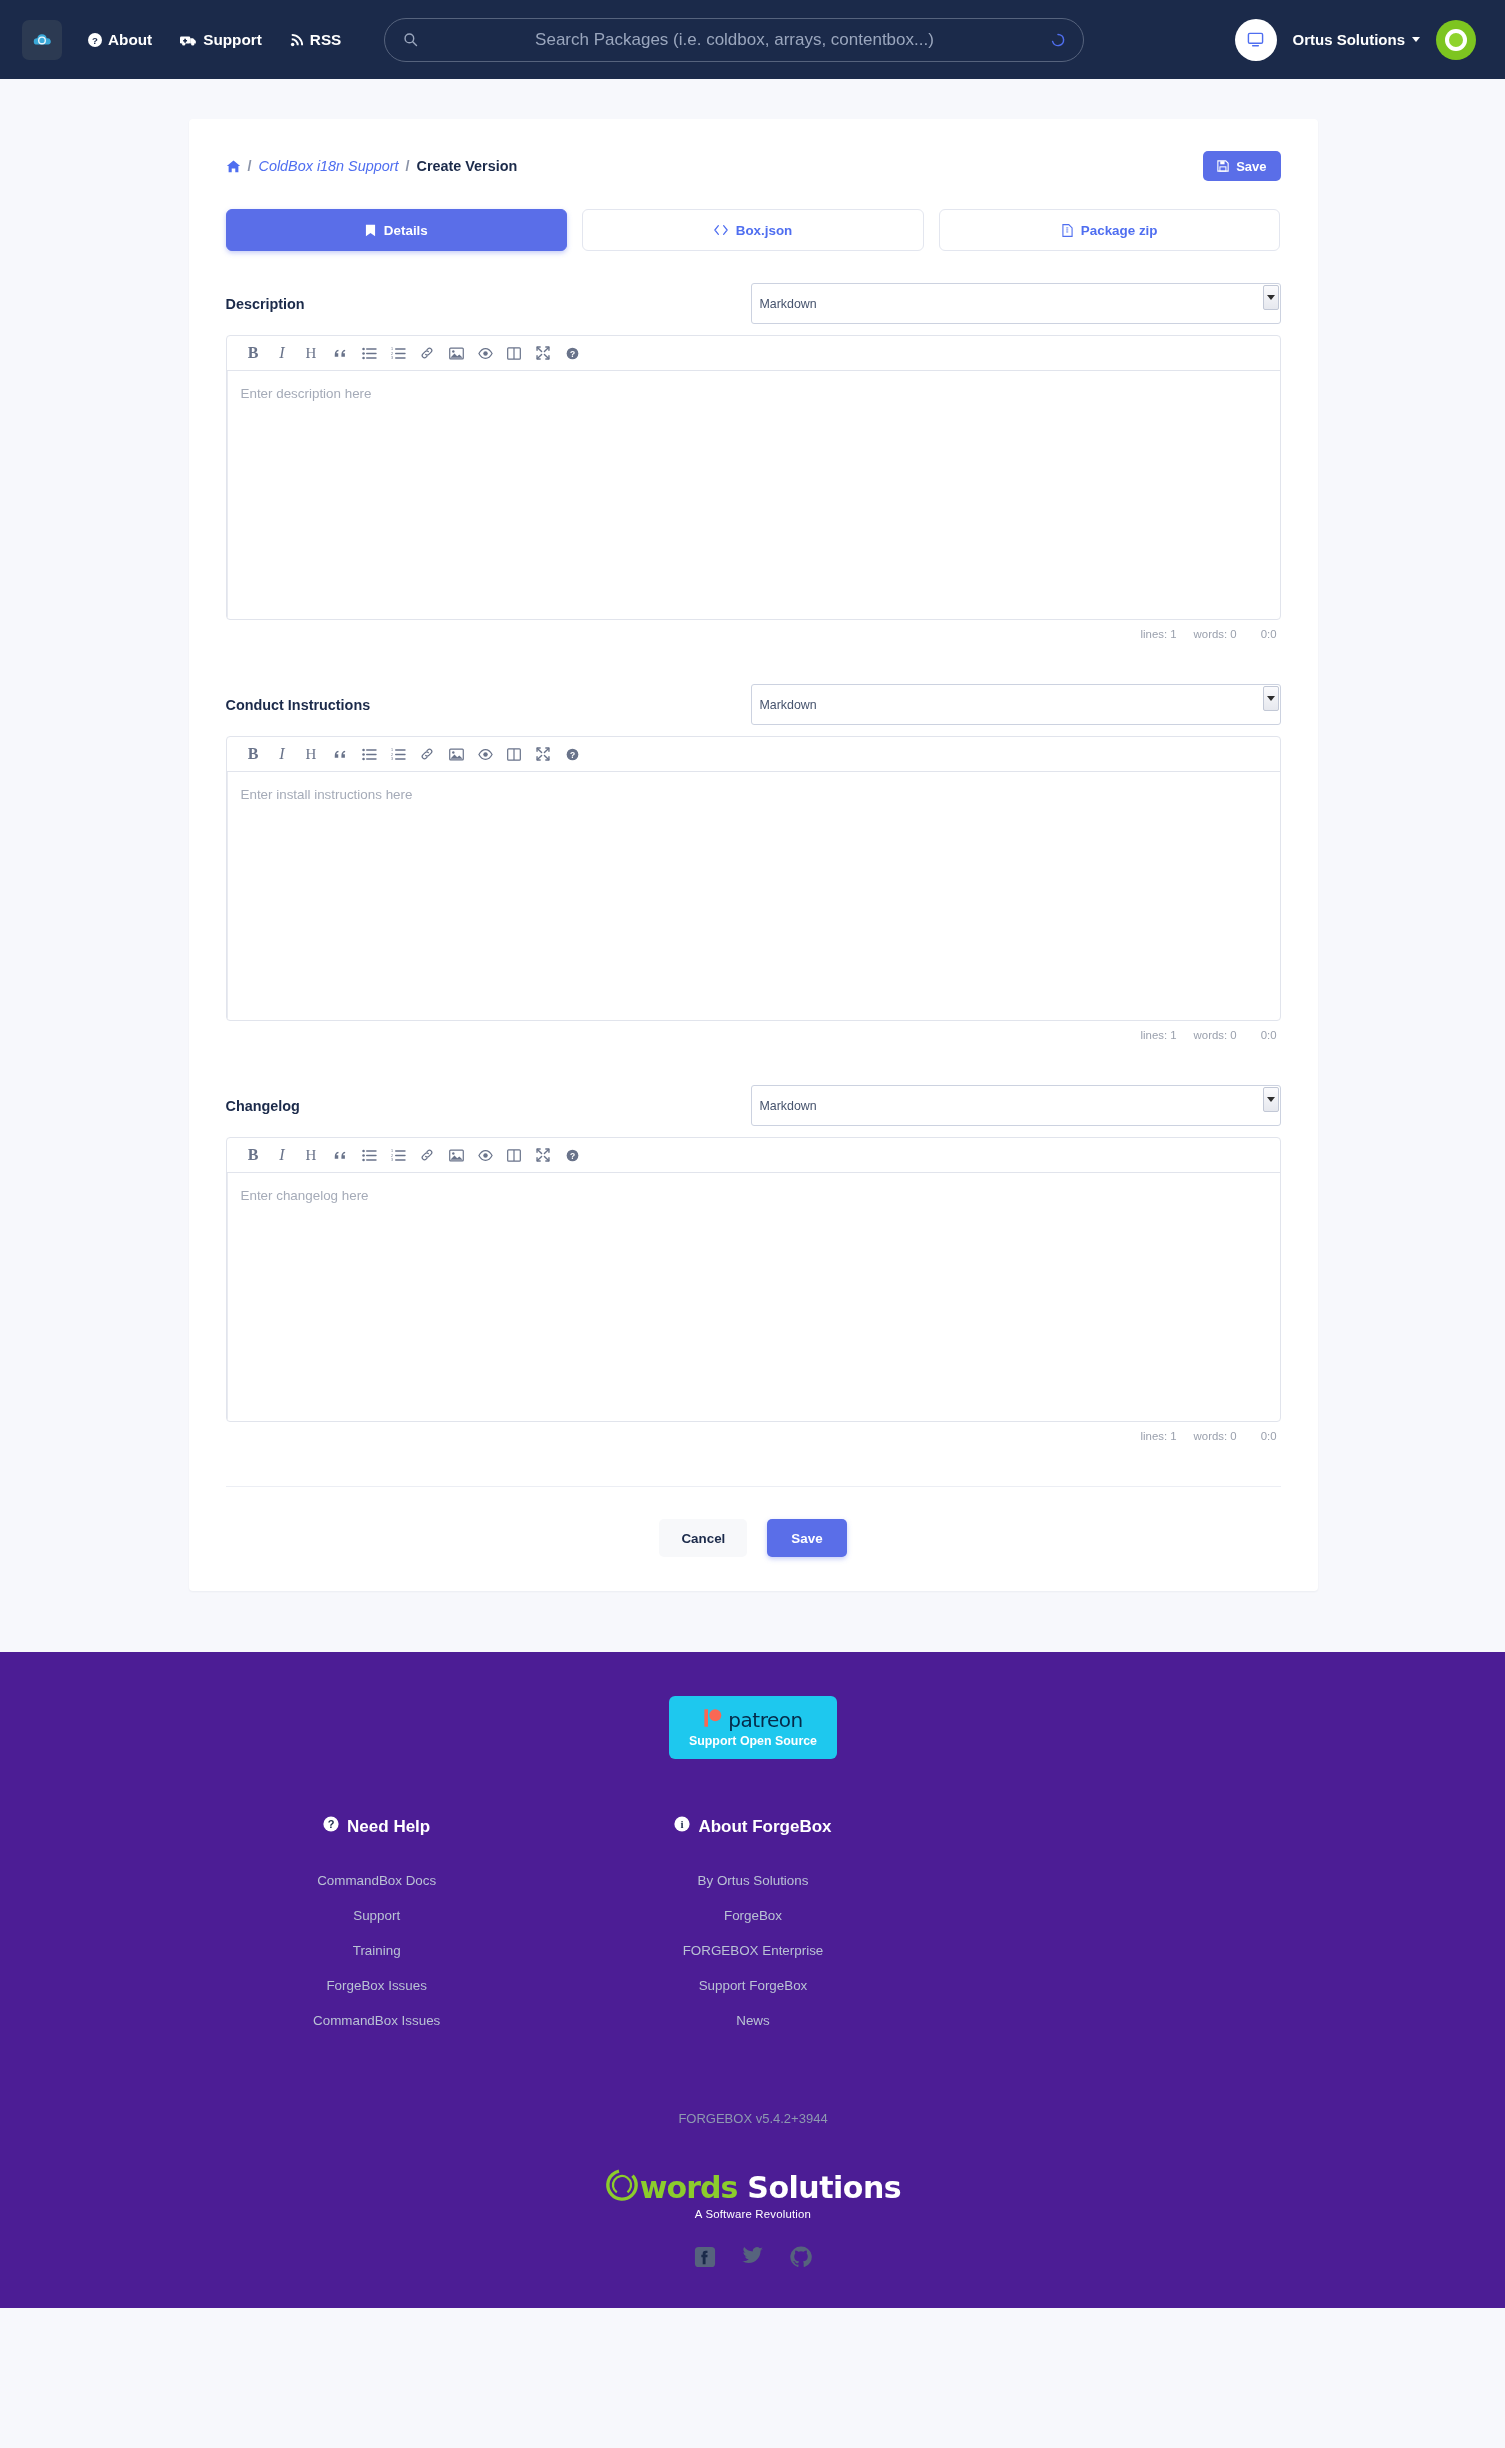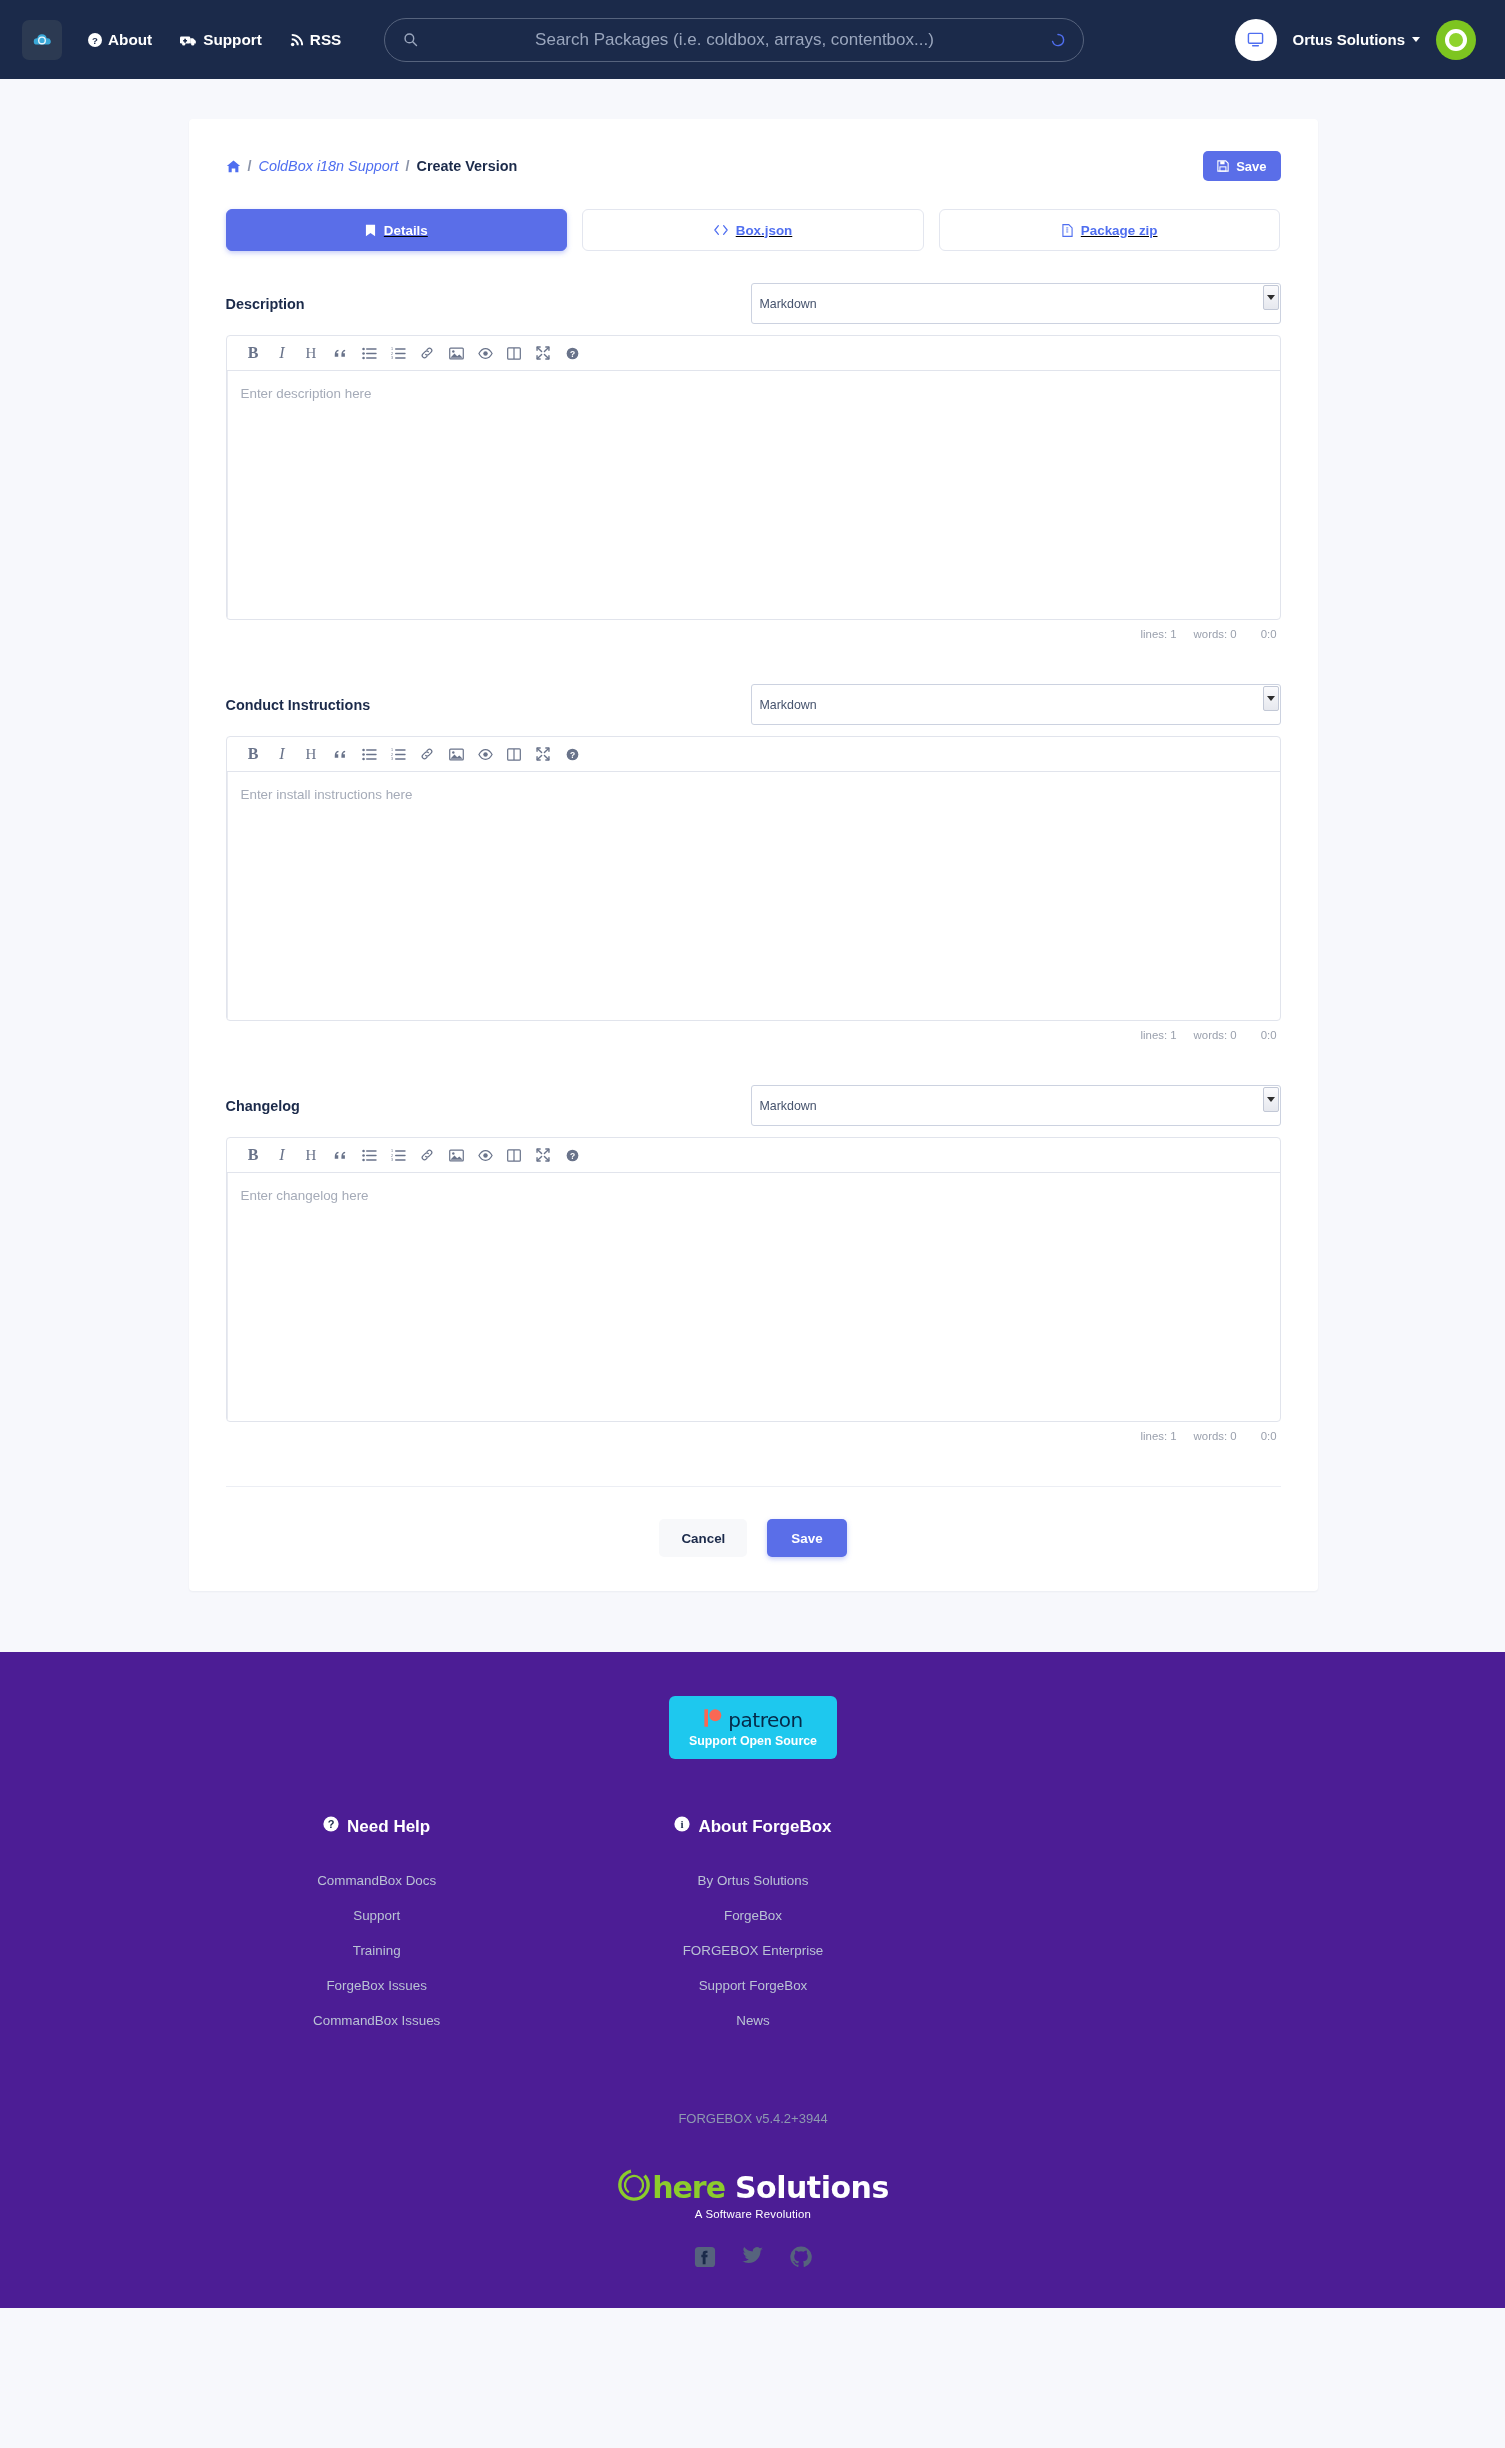--- a/index.html
+++ b/index.html
@@ -161,21 +161,20 @@
   }
   .btn-save-top svg { display:block; }
 
   
   .tabs {
     display: grid;
     grid-template-columns: 1fr 1fr 1fr;
     gap: 15px;
     padding: 4px 21px;
     margin-bottom: 28px;
-    text-decoration: underline;
   }
   .tab {
     height: 42px;
     border-radius: 6px;
     display: flex;
     align-items: center;
     justify-content: center;
     gap: 8px;
     font-size: 13.4px;
     font-weight: 700;
@@ -885,21 +884,21 @@
   <div class="version">FORGEBOX v5.4.2+3944</div>
 
   <div class="ortus-logo">
     <div class="ortus-row">
       <span>
         <svg width="34" height="34" viewBox="0 0 36 36">
             <circle cx="18" cy="18" r="15" fill="none" stroke="#8ccc2c" stroke-width="3.6" stroke-dasharray="78 16" transform="rotate(-42 18 18)"></circle>
             <circle cx="18" cy="18" r="9.6" fill="none" stroke="#8ccc2c" stroke-width="2.4" stroke-dasharray="48 14" transform="rotate(125 18 18)"></circle>
           </svg>
       </span>
-      <span class="ortus-rtus">here</span>
+      <span class="ortus-rtus">words</span>
       <span class="ortus-sol">Solutions</span>
     </div>
     <div class="ortus-tag">A Software Revolution</div>
   </div>
 
   <div class="socials">
     <a href="#">
       <svg width="22" height="22" viewBox="0 0 24 24">
           <rect x="1" y="1" width="22" height="22" rx="4" fill="currentColor"></rect>
           <path d="M14.6 12.2h-2v7.6h-3.1v-7.6H8V9.6h1.5V8.1c0-1.9.9-3 3.2-3h2v2.6h-1.3c-.6 0-.8.3-.8.9v1h2.2z" fill="#1b2a4a"></path>

